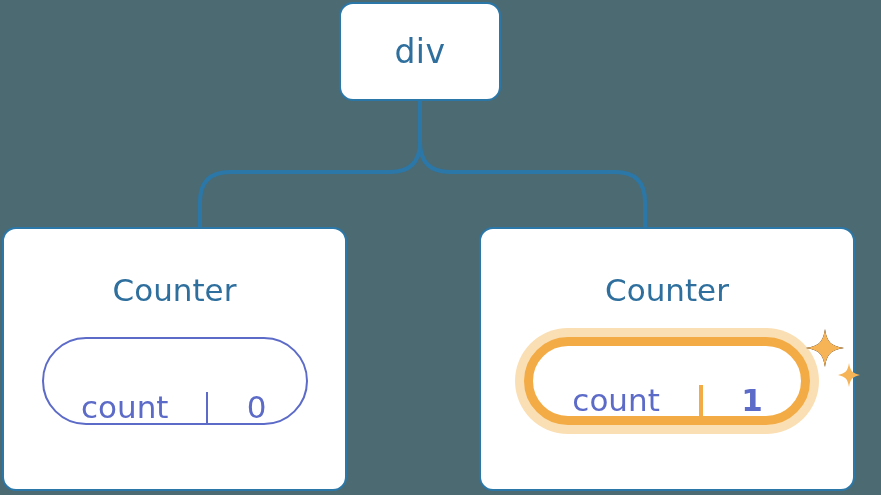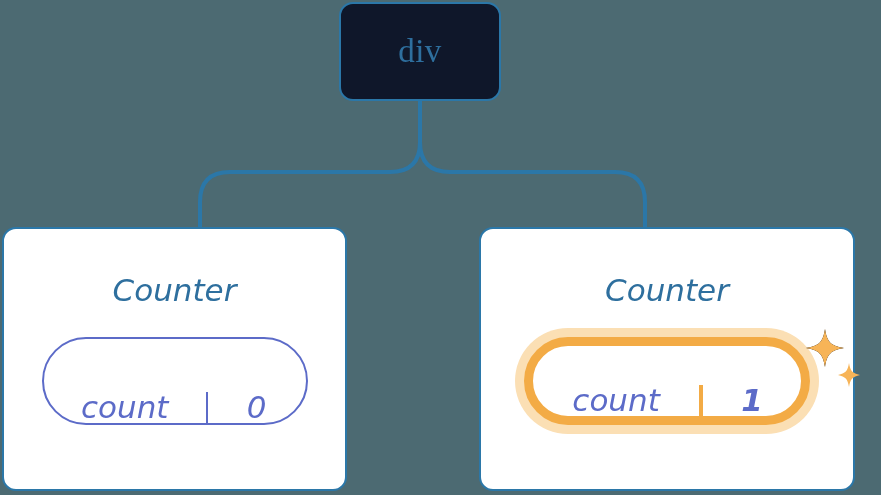--- a/index.html
+++ b/index.html
@@ -31,44 +31,42 @@
     pointer-events: none;
   }
 
   
   .root-node {
     position: absolute;
     left: 339px;
     top: 2px;
     width: 162px;
     height: 99px;
-    background: #0f172a;
+    background: #ffffff;
     border: 2px solid #2b77a8;
     border-radius: 14px;
     box-sizing: border-box;
     display: flex;
     align-items: center;
     justify-content: center;
-    font-family: Liberation Serif, serif;
   }
   .root-label {
     color: #2e6f9e;
     font-size: 33px;
     letter-spacing: 0.5px;
     line-height: 1;
   }
 
   
   .card {
     position: absolute;
     background: #ffffff;
     border: 2px solid #2b77a8;
     border-radius: 14px;
     box-sizing: border-box;
-    font-style: italic;
   }
   .card-left {
     left: 2px;
     top: 227px;
     width: 345px;
     height: 264px;
   }
   .card-right {
     left: 479px;
     top: 227px;

